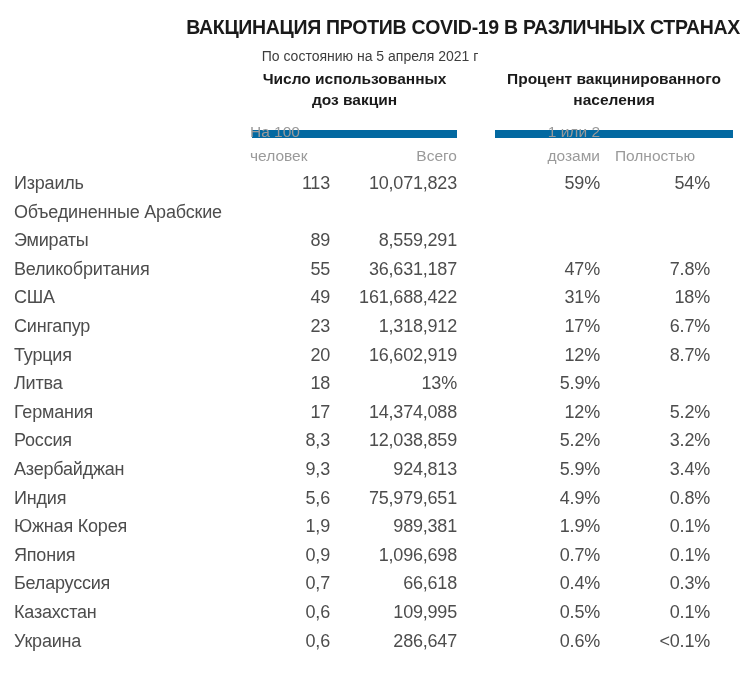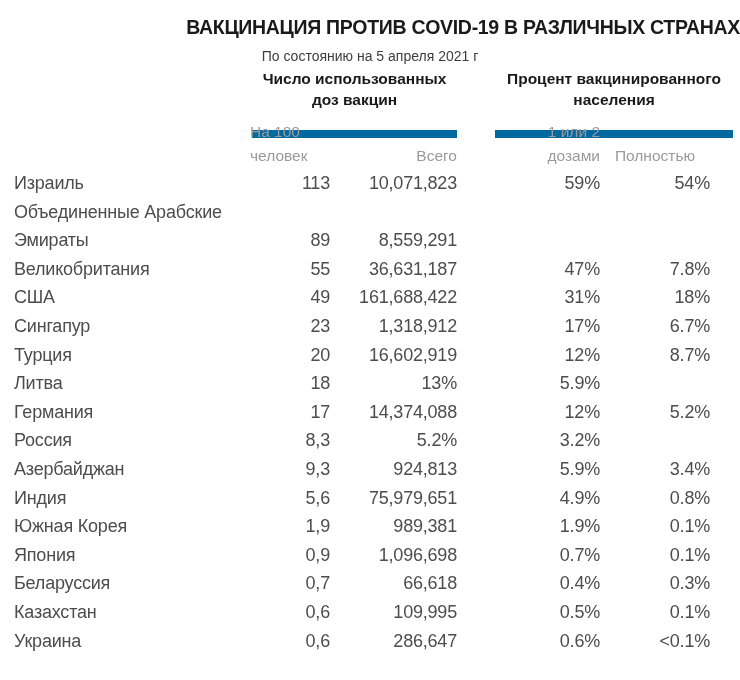--- a/index.html
+++ b/index.html
@@ -134,20 +134,21 @@
       <div class="row">
         <div class="cell country">Германия</div>
         <div class="cell num">17</div>
         <div class="cell num">14,374,088</div>
         <div class="cell num">12%</div>
         <div class="cell num">5.2%</div>
       </div>
       <div class="row">
         <div class="cell country">Россия</div>
         <div class="cell num">8,3</div>
+        <div class="cell num">12,038,859</div>
         <div class="cell num">5.2%</div>
         <div class="cell num">3.2%</div>
       </div>
       <div class="row">
         <div class="cell country">Азербайджан</div>
         <div class="cell num">9,3</div>
         <div class="cell num">924,813</div>
         <div class="cell num">5.9%</div>
         <div class="cell num">3.4%</div>
       </div>

